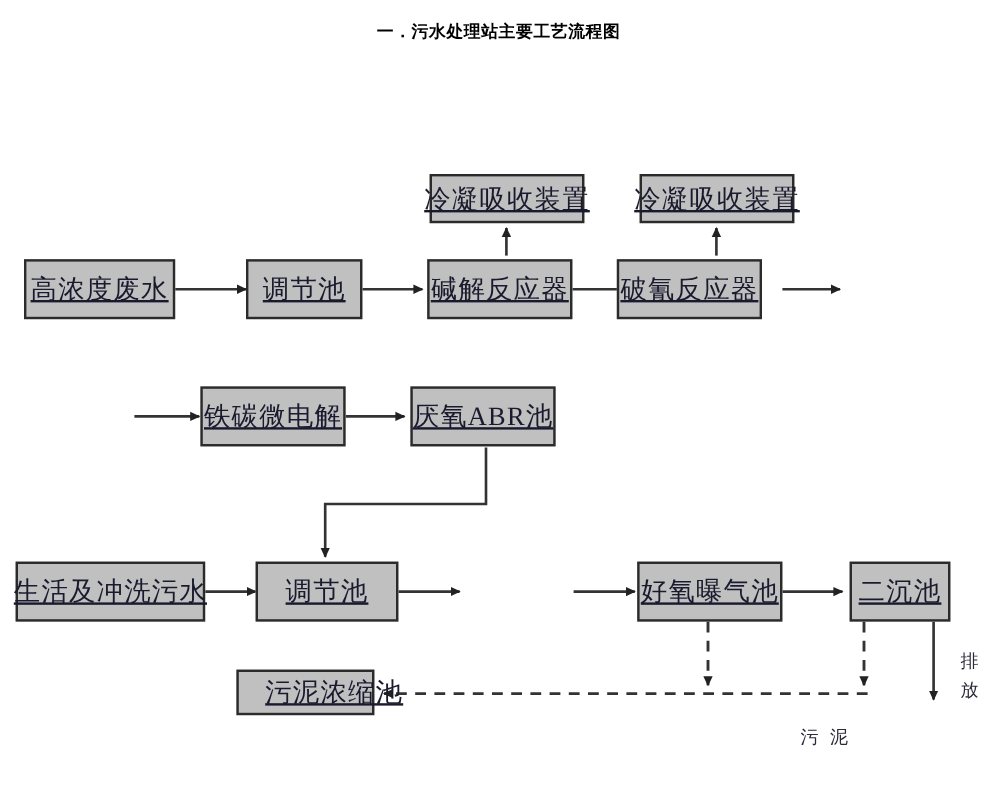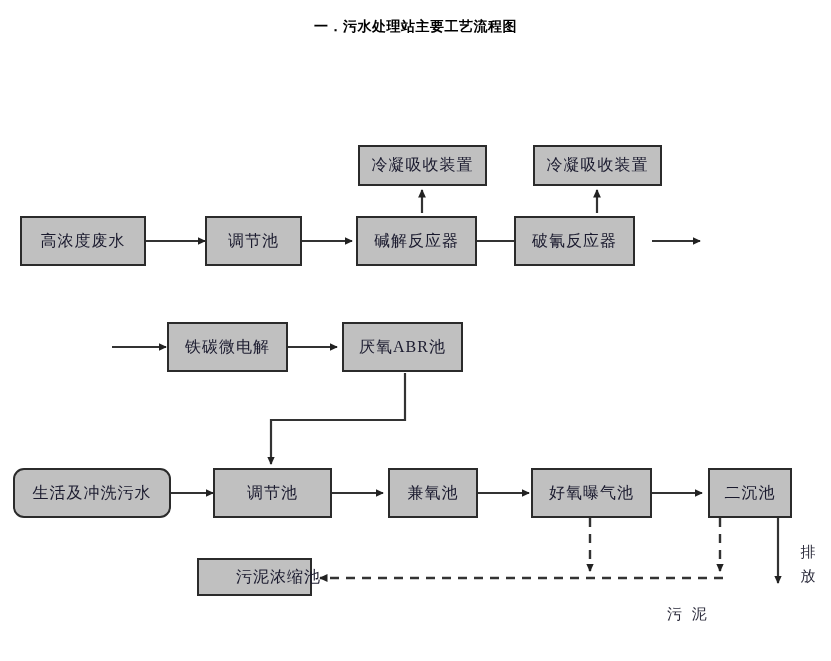--- a/index.html
+++ b/index.html
@@ -31,27 +31,28 @@
     color: #000000;
     letter-spacing: 0.5px;
     font-family: "Liberation Sans", "DejaVu Sans", sans-serif;
   }
   .node {
     position: absolute;
     box-sizing: border-box;
     background: #c0c0c0;
     border: 2px solid #2b2b2b;
     color: #1a1a2e;
-    font-size: 16px;
+    font-size: 22px;
     display: flex;
     align-items: center;
     justify-content: center;
     white-space: nowrap;
     letter-spacing: 1px;
     font-family: "Liberation Serif", "DejaVu Serif", serif;
+    text-decoration: underline;
   }
   .plainlabel {
     position: absolute;
     color: #2a2a3a;
     font-size: 15px;
     letter-spacing: 3px;
     white-space: nowrap;
     font-family: "Liberation Serif", "DejaVu Serif", serif;
     margin-left: 45px;
   }
@@ -156,25 +157,24 @@
   <div class="node" style="left:514px; top:216px; width:121px; height:50px;">破氰反应器</div>
 
   <div class="node" style="left:358px; top:145px; width:129px; height:41px;">冷凝吸收装置</div>
 
   <div class="node" style="left:533px; top:145px; width:129px; height:41px;">冷凝吸收装置</div>
 
   <div class="node" style="left:342px; top:322px; width:121px; height:50px;">厌氧ABR池</div>
 
   <div class="node" style="left:167px; top:322px; width:121px; height:50px;">铁碳微电解</div>
 
-  <div class="node" style="left:13px;  top:468px; width:158px; height:50px;border-radius:11px;">生活及冲洗污水</div>
+  <div class="node" style="left:13px;  top:468px; width:158px; height:50px;">生活及冲洗污水</div>
 
   <div class="node" style="left:213px; top:468px; width:119px; height:50px;">调节池</div>
 
-  <div class="node" style="left:388px; top:468px; width:90px;  height:50px;">兼氧池</div>
 
   <div class="node" style="left:531px; top:468px; width:121px; height:50px;">好氧曝气池</div>
 
   <div class="node" style="left:708px; top:468px; width:84px;  height:50px;">二沉池</div>
 
   <div class="node" style="left:197px; top:558px; width:115px; height:38px;padding-left:48px;">污泥浓缩池</div>
 
   <div class="plainlabel" style="left:622px; top:605px;">污 泥</div>
 
   <div class="vlabel" style="left:798px; top:540px;">

